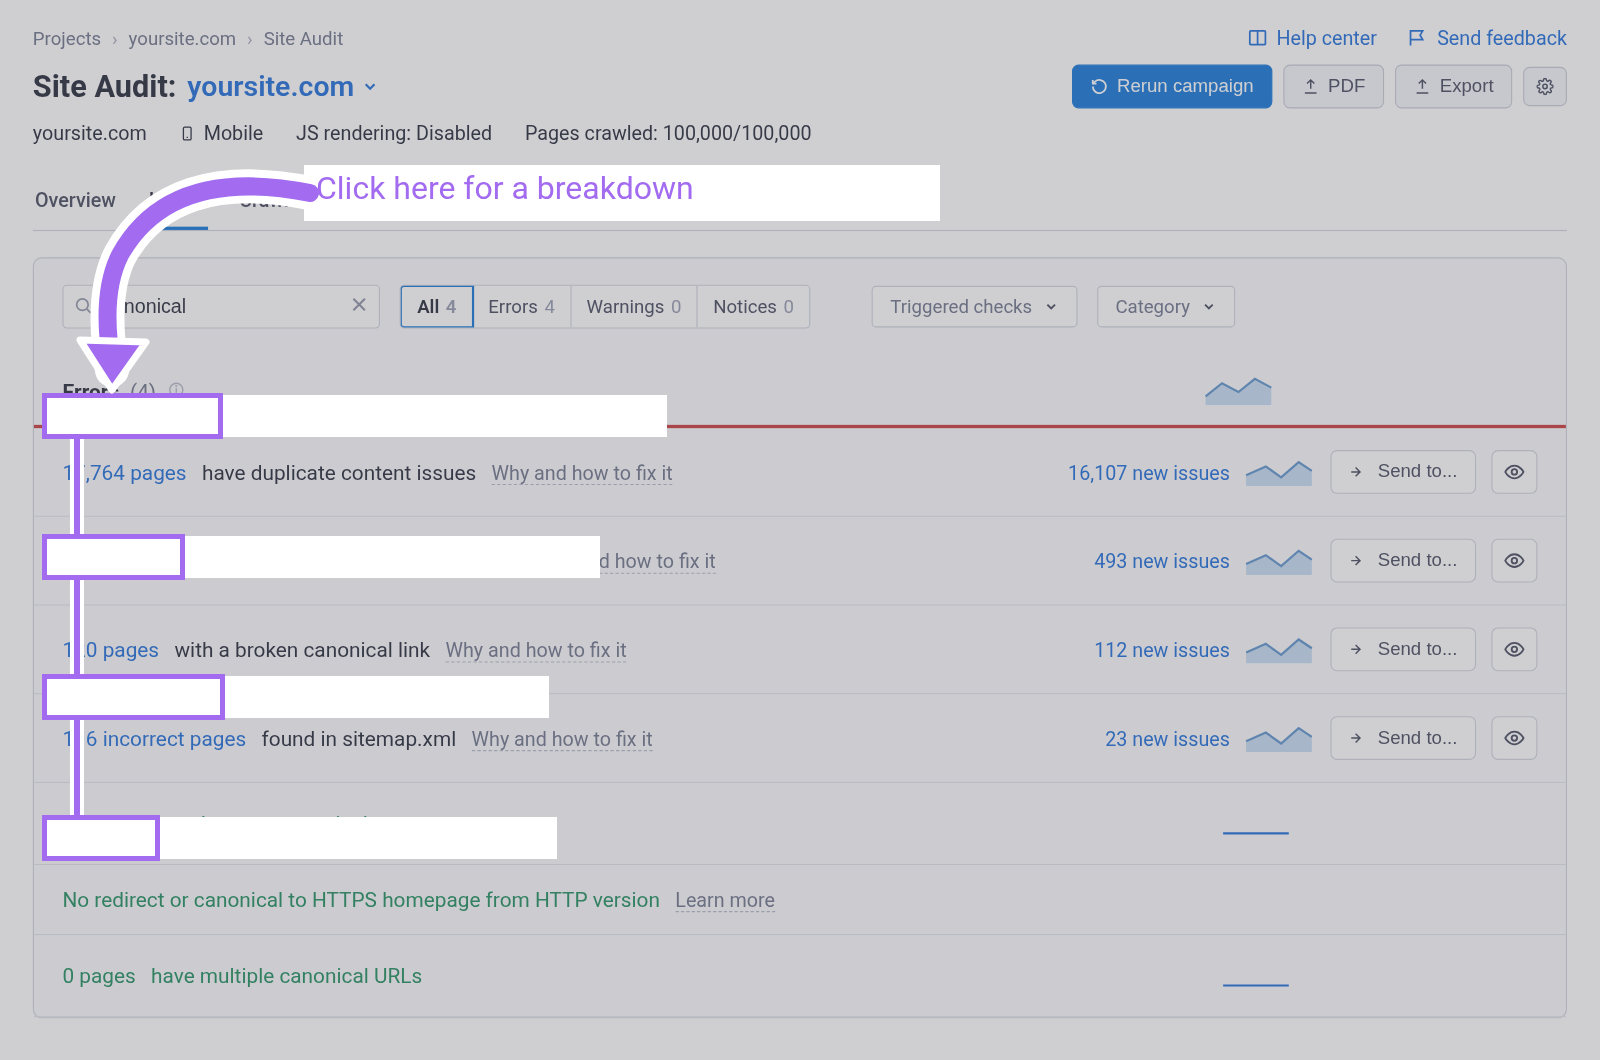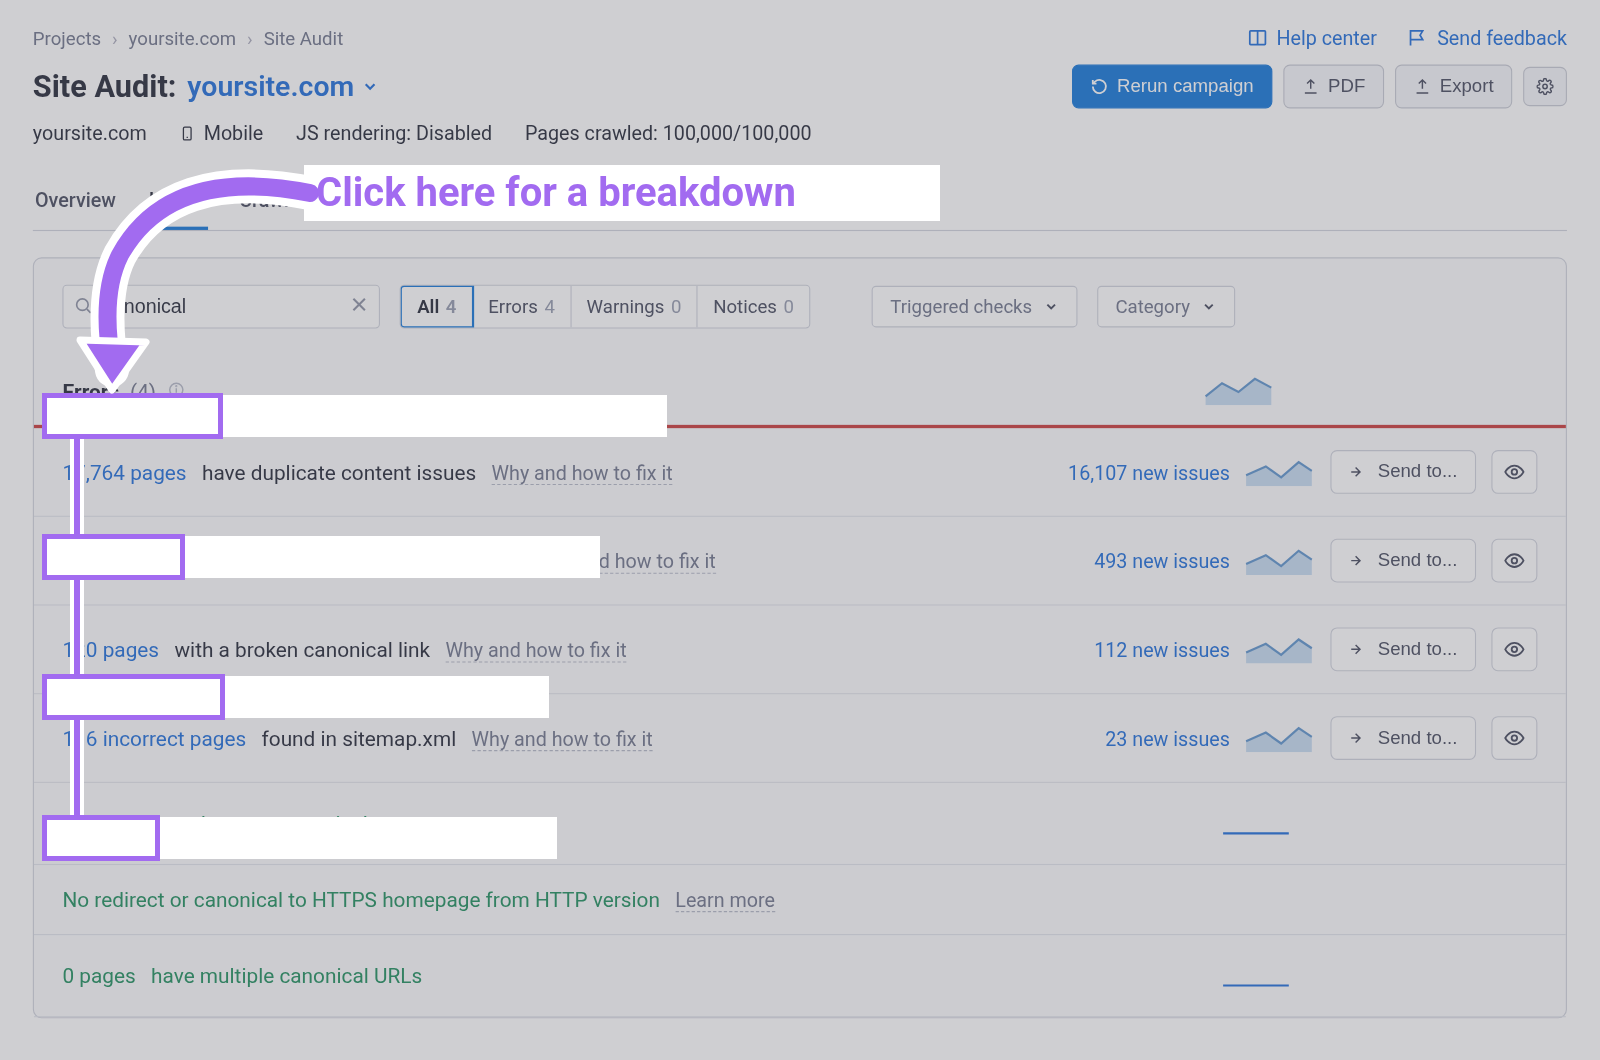--- a/index.html
+++ b/index.html
@@ -87,21 +87,21 @@
 .sparkline { color: #97b9da; min-width: 64px; }
 .sparkline svg { width: 62px; height: 30px; }
 .send-btn { display: inline-flex; align-items: center; gap: 10px; padding: 9px 16px; border: 1px solid #cfd2dc; border-radius: 6px; background: #fff; color: #42465a; font-size: 17px; font-weight: 500; cursor: pointer; }
 .eye-btn { display: inline-flex; align-items: center; justify-content: center; width: 42px; height: 40px; border: 1px solid #cfd2dc; border-radius: 6px; background: #fff; color: #42465a; cursor: pointer; }
 .flat-line svg line { stroke: #1a6bd9; stroke-width: 2; }
 
 
 .annot { position: absolute; z-index: 100; pointer-events: none; }
 .white-bg { background: #fff; position: absolute; z-index: 60; }
 .purple-box { border: 5px solid #a26bf0; position: absolute; z-index: 80; background: transparent; }
-.callout-text { color: #a26bf0; font-size: 40px; font-weight: 700; z-index: 110; }
+.callout-text { color: #a26bf0; font-size: 32px; font-weight: 400; z-index: 110; }
 .arrow-svg { position: absolute; z-index: 90; }
 </style>
 </head>
 <body>
 
 <div class="page-wrap">
 
   <div class="top-row">
     <div class="breadcrumb">
       <a href="#">Projects</a>

